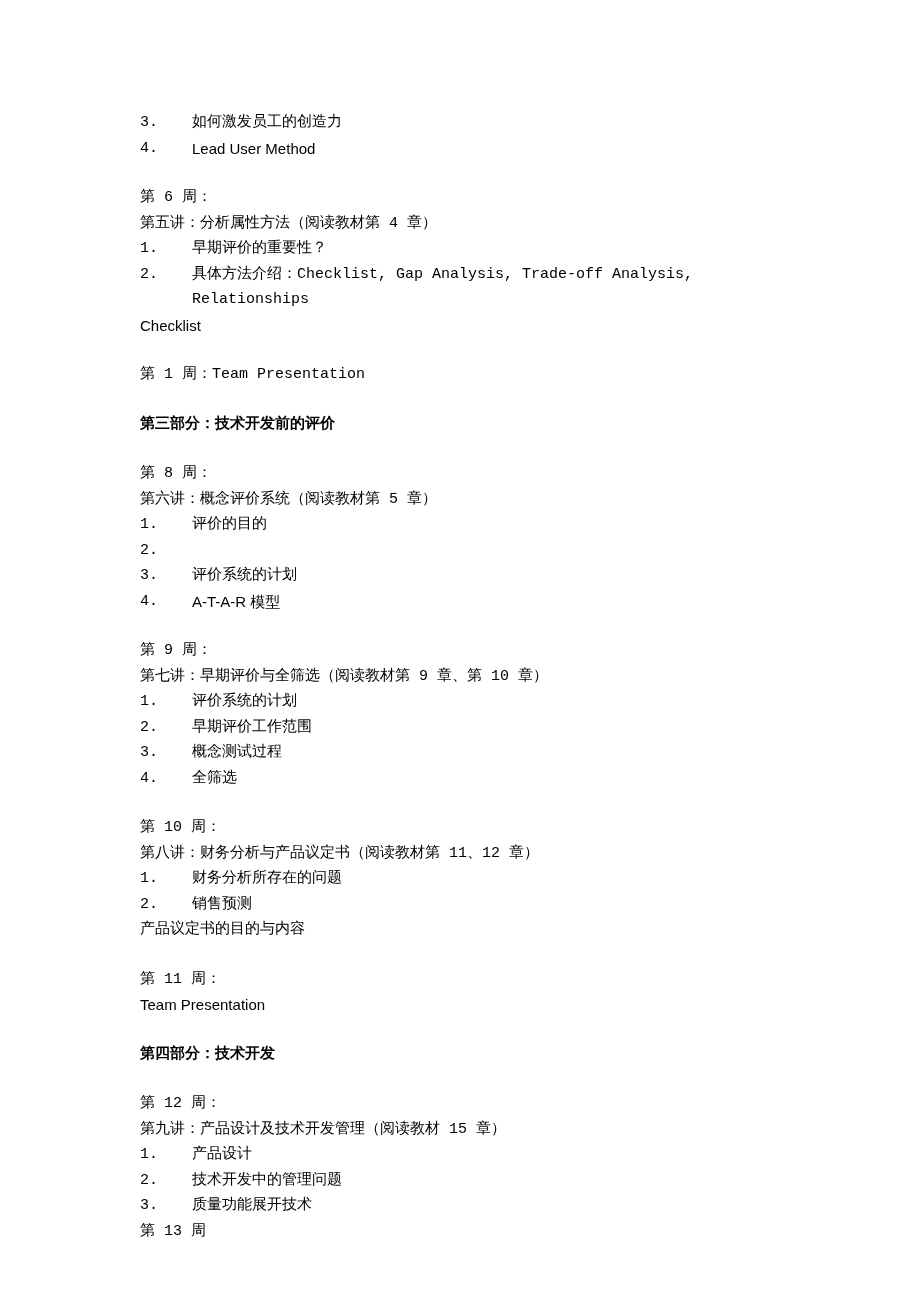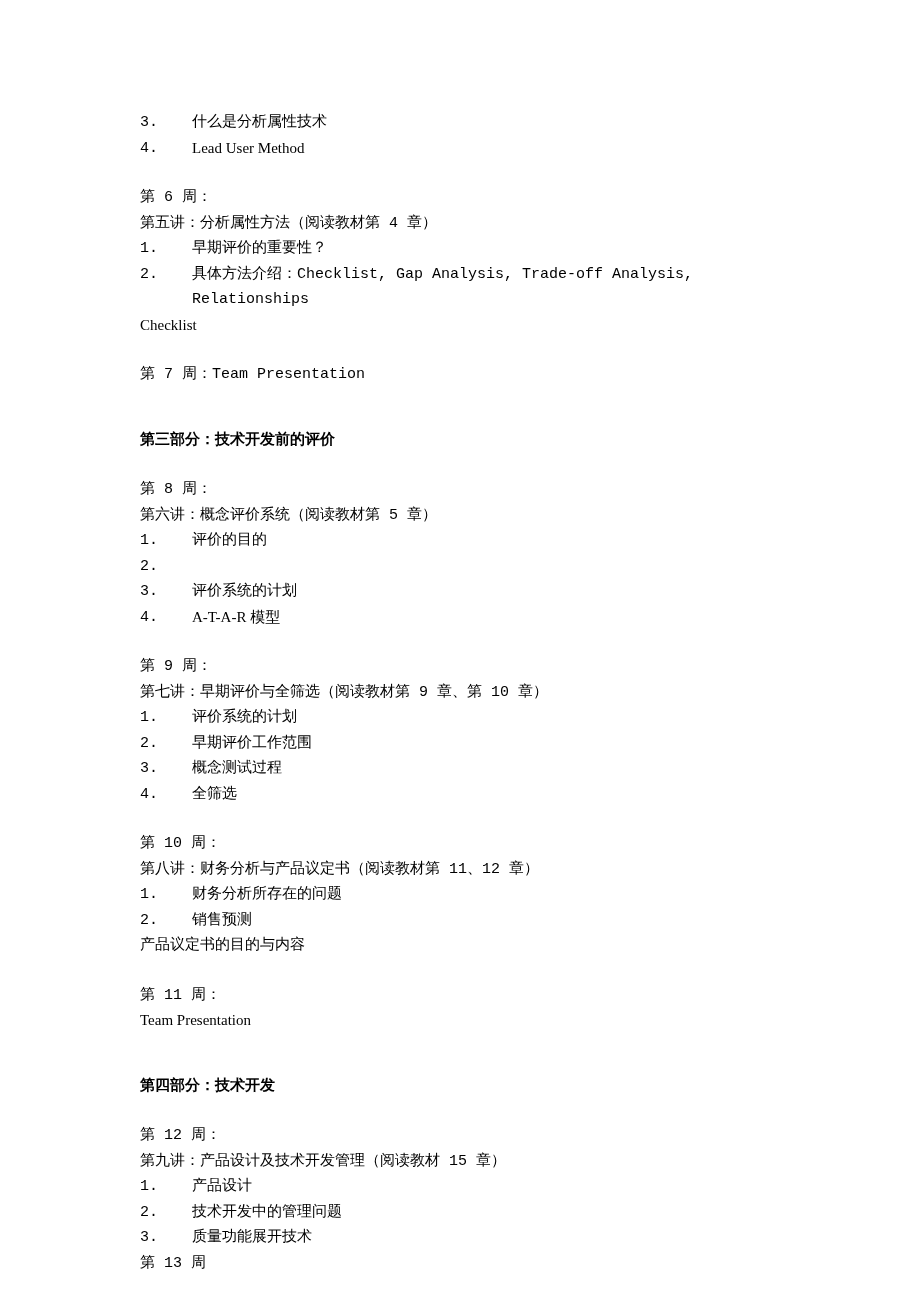--- a/index.html
+++ b/index.html
@@ -25,32 +25,31 @@
       font-family: "Courier New", monospace;
     }
     .para {
       margin-bottom: 0;
     }
     .spacer {
       height: 24px;
     }
     .section-title {
       font-weight: bold;
-      margin-top: 16px;
     }
     .eng {
-      font-family: Liberation Serif, serif;
+      font-family: Liberation Sans, sans-serif;
     }
   </style>
 </head>
 <body>
 
 <div class="ol-item">
   <span class="ol-num">3.</span>
-  <span>什么是分析属性技术</span>
+  <span>如何激发员工的创造力</span>
 </div>
 <div class="ol-item">
   <span class="ol-num">4.</span>
   <span class="eng">Lead User Method</span>
 </div>
 
 <div class="spacer"></div>
 
 <div class="para">第 6 周：</div>
 <div class="para">第五讲：分析属性方法（阅读教材第 4 章）</div>
@@ -59,21 +58,21 @@
   <span>早期评价的重要性？</span>
 </div>
 <div class="ol-item">
   <span class="ol-num">2.</span>
   <span>具体方法介绍：Checklist, Gap Analysis, Trade-off Analysis, Relationships</span>
 </div>
 <div class="para eng">Checklist</div>
 
 <div class="spacer"></div>
 
-<div class="para">第 7 周：Team Presentation</div>
+<div class="para">第 1 周：Team Presentation</div>
 
 <div class="spacer"></div>
 
 <div class="para section-title">第三部分：技术开发前的评价</div>
 
 <div class="spacer"></div>
 
 <div class="para">第 8 周：</div>
 <div class="para">第六讲：概念评价系统（阅读教材第 5 章）</div>
 <div class="ol-item">

